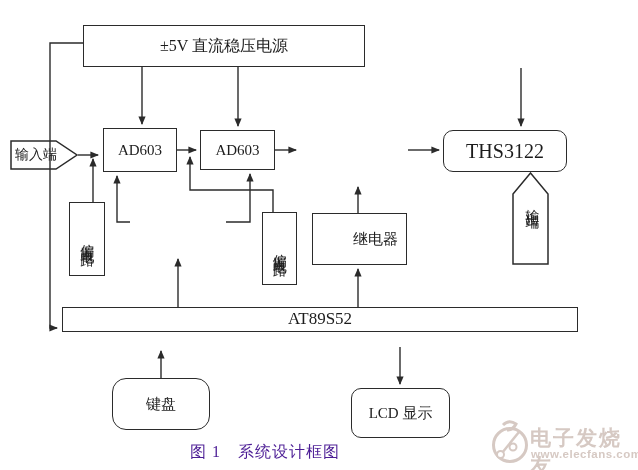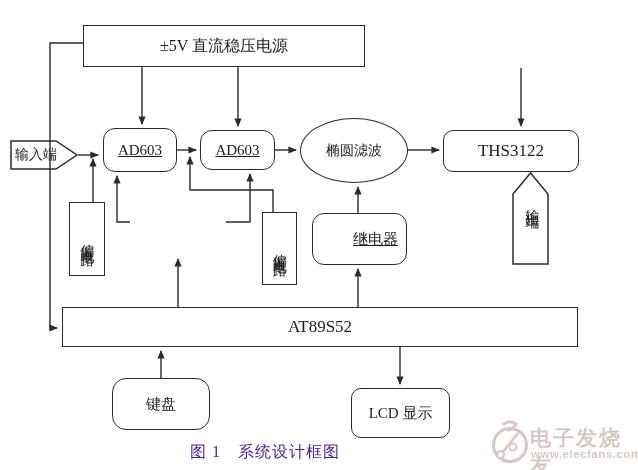--- a/index.html
+++ b/index.html
@@ -7,21 +7,21 @@
     position:relative;width:638px;height:470px;background:#ffffff;overflow:hidden;
     font-family:"Liberation Serif","DejaVu Serif",serif;color:#1c1c1c;
   }
   .blk{
     position:absolute;box-sizing:border-box;border:1.5px solid #2b2b2b;background:#ffffff;
     display:flex;align-items:center;justify-content:center;text-align:center;
     font-size:15px;line-height:1.1;
   }
   .sharp{border-radius:0;}
   .r10{border-radius:10px;}
-  .r12{border-radius:12px;text-decoration:underline;}
+  .r12{border-radius:0;}
   .r14{border-radius:14px;}
   .ellipse{border-radius:50%;}
   .vtext{writing-mode:vertical-rl;text-orientation:upright;letter-spacing:3px;font-size:14px;}
   .term{position:absolute;}
   .term svg{display:block;}
   .term .lbl{position:absolute;font-size:14px;white-space:nowrap;}
   .wires{position:absolute;left:0;top:0;z-index:6;pointer-events:none;}
   .caption{
     position:absolute;left:150px;top:442px;width:230px;text-align:center;
     font-size:16px;letter-spacing:1px;color:#4c1d95;
@@ -61,25 +61,22 @@
   </div>
 
   <div class="blk r12" style="left:103px;top:128px;width:74px;height:44px;">
     <span>AD603</span>
   </div>
 
   <div class="blk r12" style="left:200px;top:130px;width:75px;height:40px;">
     <span>AD603</span>
   </div>
 
-  <div class="blk ellipse" style="left:300px;top:118px;width:108px;height:65px;font-size:14px;">
-    <span>椭圆滤波</span>
-  </div>
 
-  <div class="blk r10" style="left:443px;top:130px;width:136px;height:42px;font-size:17px;">
+  <div class="blk r10" style="left:443px;top:130px;width:124px;height:42px;font-size:20px;">
     <span>THS3122</span>
   </div>
 
   <div class="term" style="left:512px;top:172px;width:37px;height:93px;">
     <svg width="37" height="93" viewBox="0 0 37 93">
       <polygon points="1,22 18.5,1 36,22 36,92 1,92" fill="#ffffff" stroke="#2b2b2b" stroke-width="1.5"></polygon>
     </svg>
     <span class="lbl vtext" style="left:11px;top:26px;">输出端</span>
   </div>
 
@@ -89,21 +86,21 @@
 
 
   <div class="blk sharp" style="left:262px;top:212px;width:35px;height:73px;">
     <span class="vtext">偏置电路</span>
   </div>
 
   <div class="blk r12" style="left:312px;top:213px;width:95px;height:52px;padding-left:32px;">
     <span>继电器</span>
   </div>
 
-  <div class="blk sharp" style="left:62px;top:307px;width:516px;height:40px;font-size:17px;">
+  <div class="blk sharp" style="left:62px;top:307px;width:516px;height:25px;font-size:17px;">
     <span>AT89S52</span>
   </div>
 
   <div class="blk r10" style="left:351px;top:388px;width:99px;height:50px;">
     <span>LCD 显示</span>
   </div>
 
   <div class="blk r14" style="left:112px;top:378px;width:98px;height:52px;">
     <span>键盘</span>
   </div>

